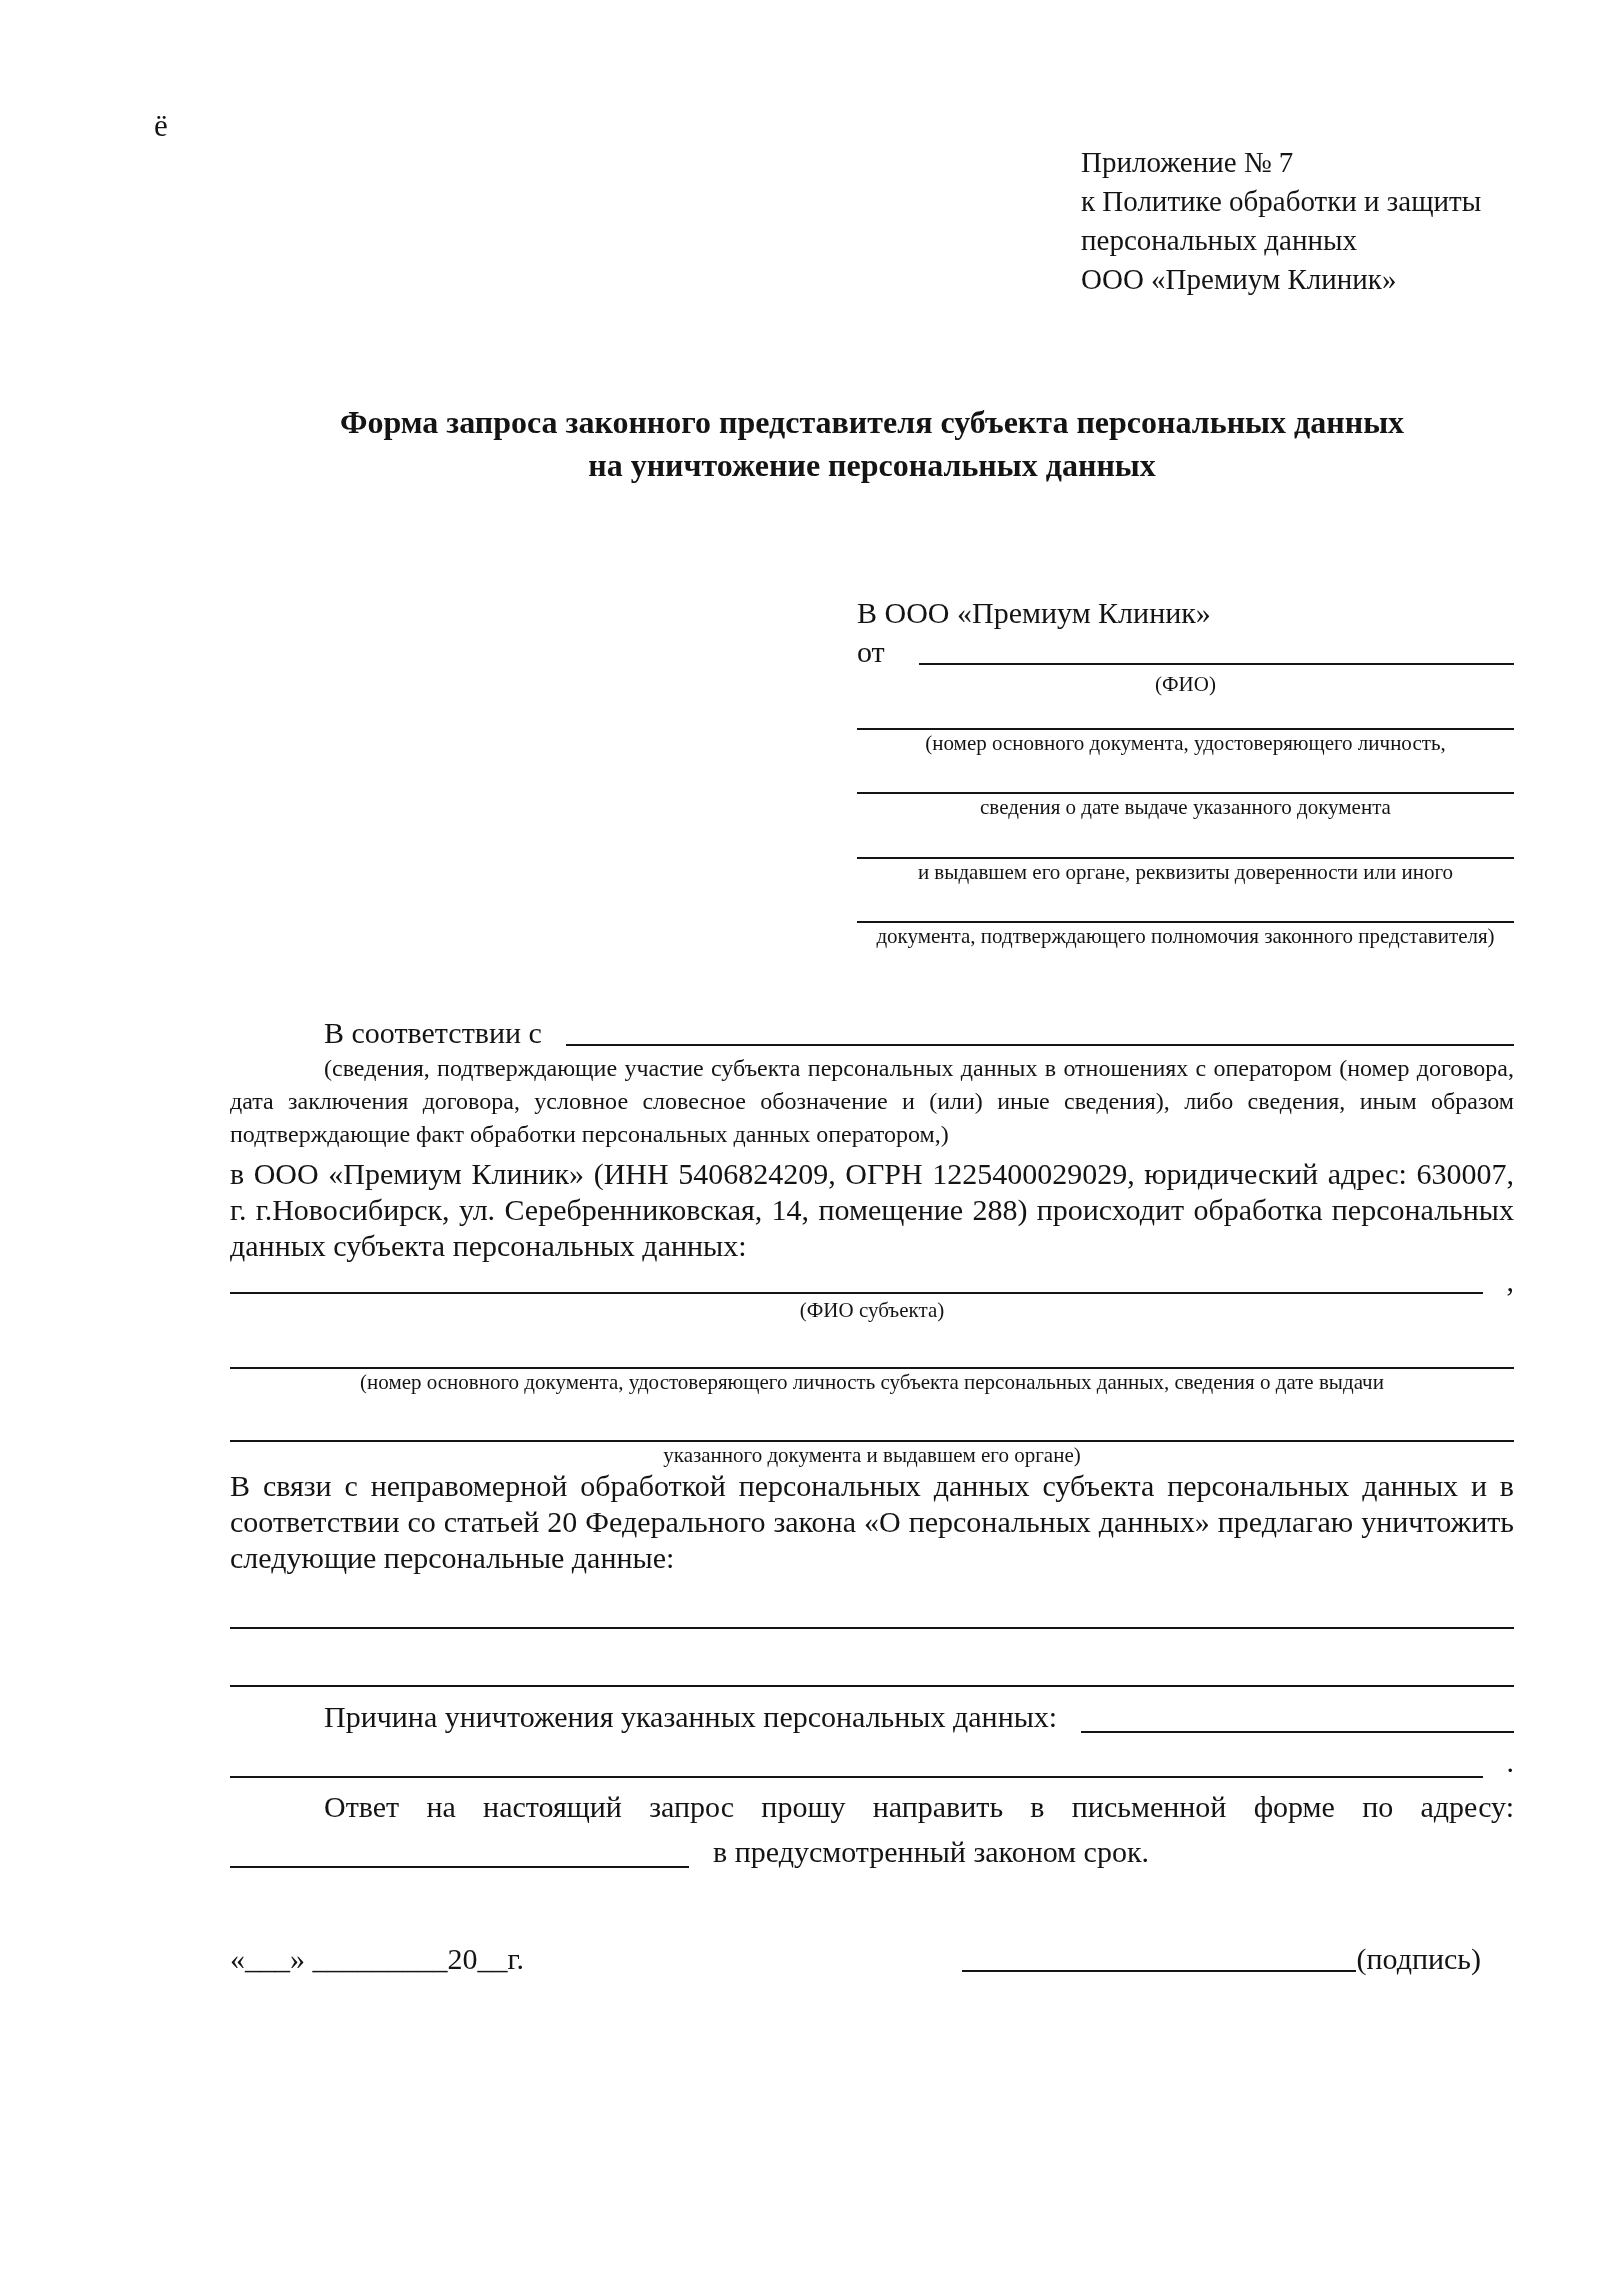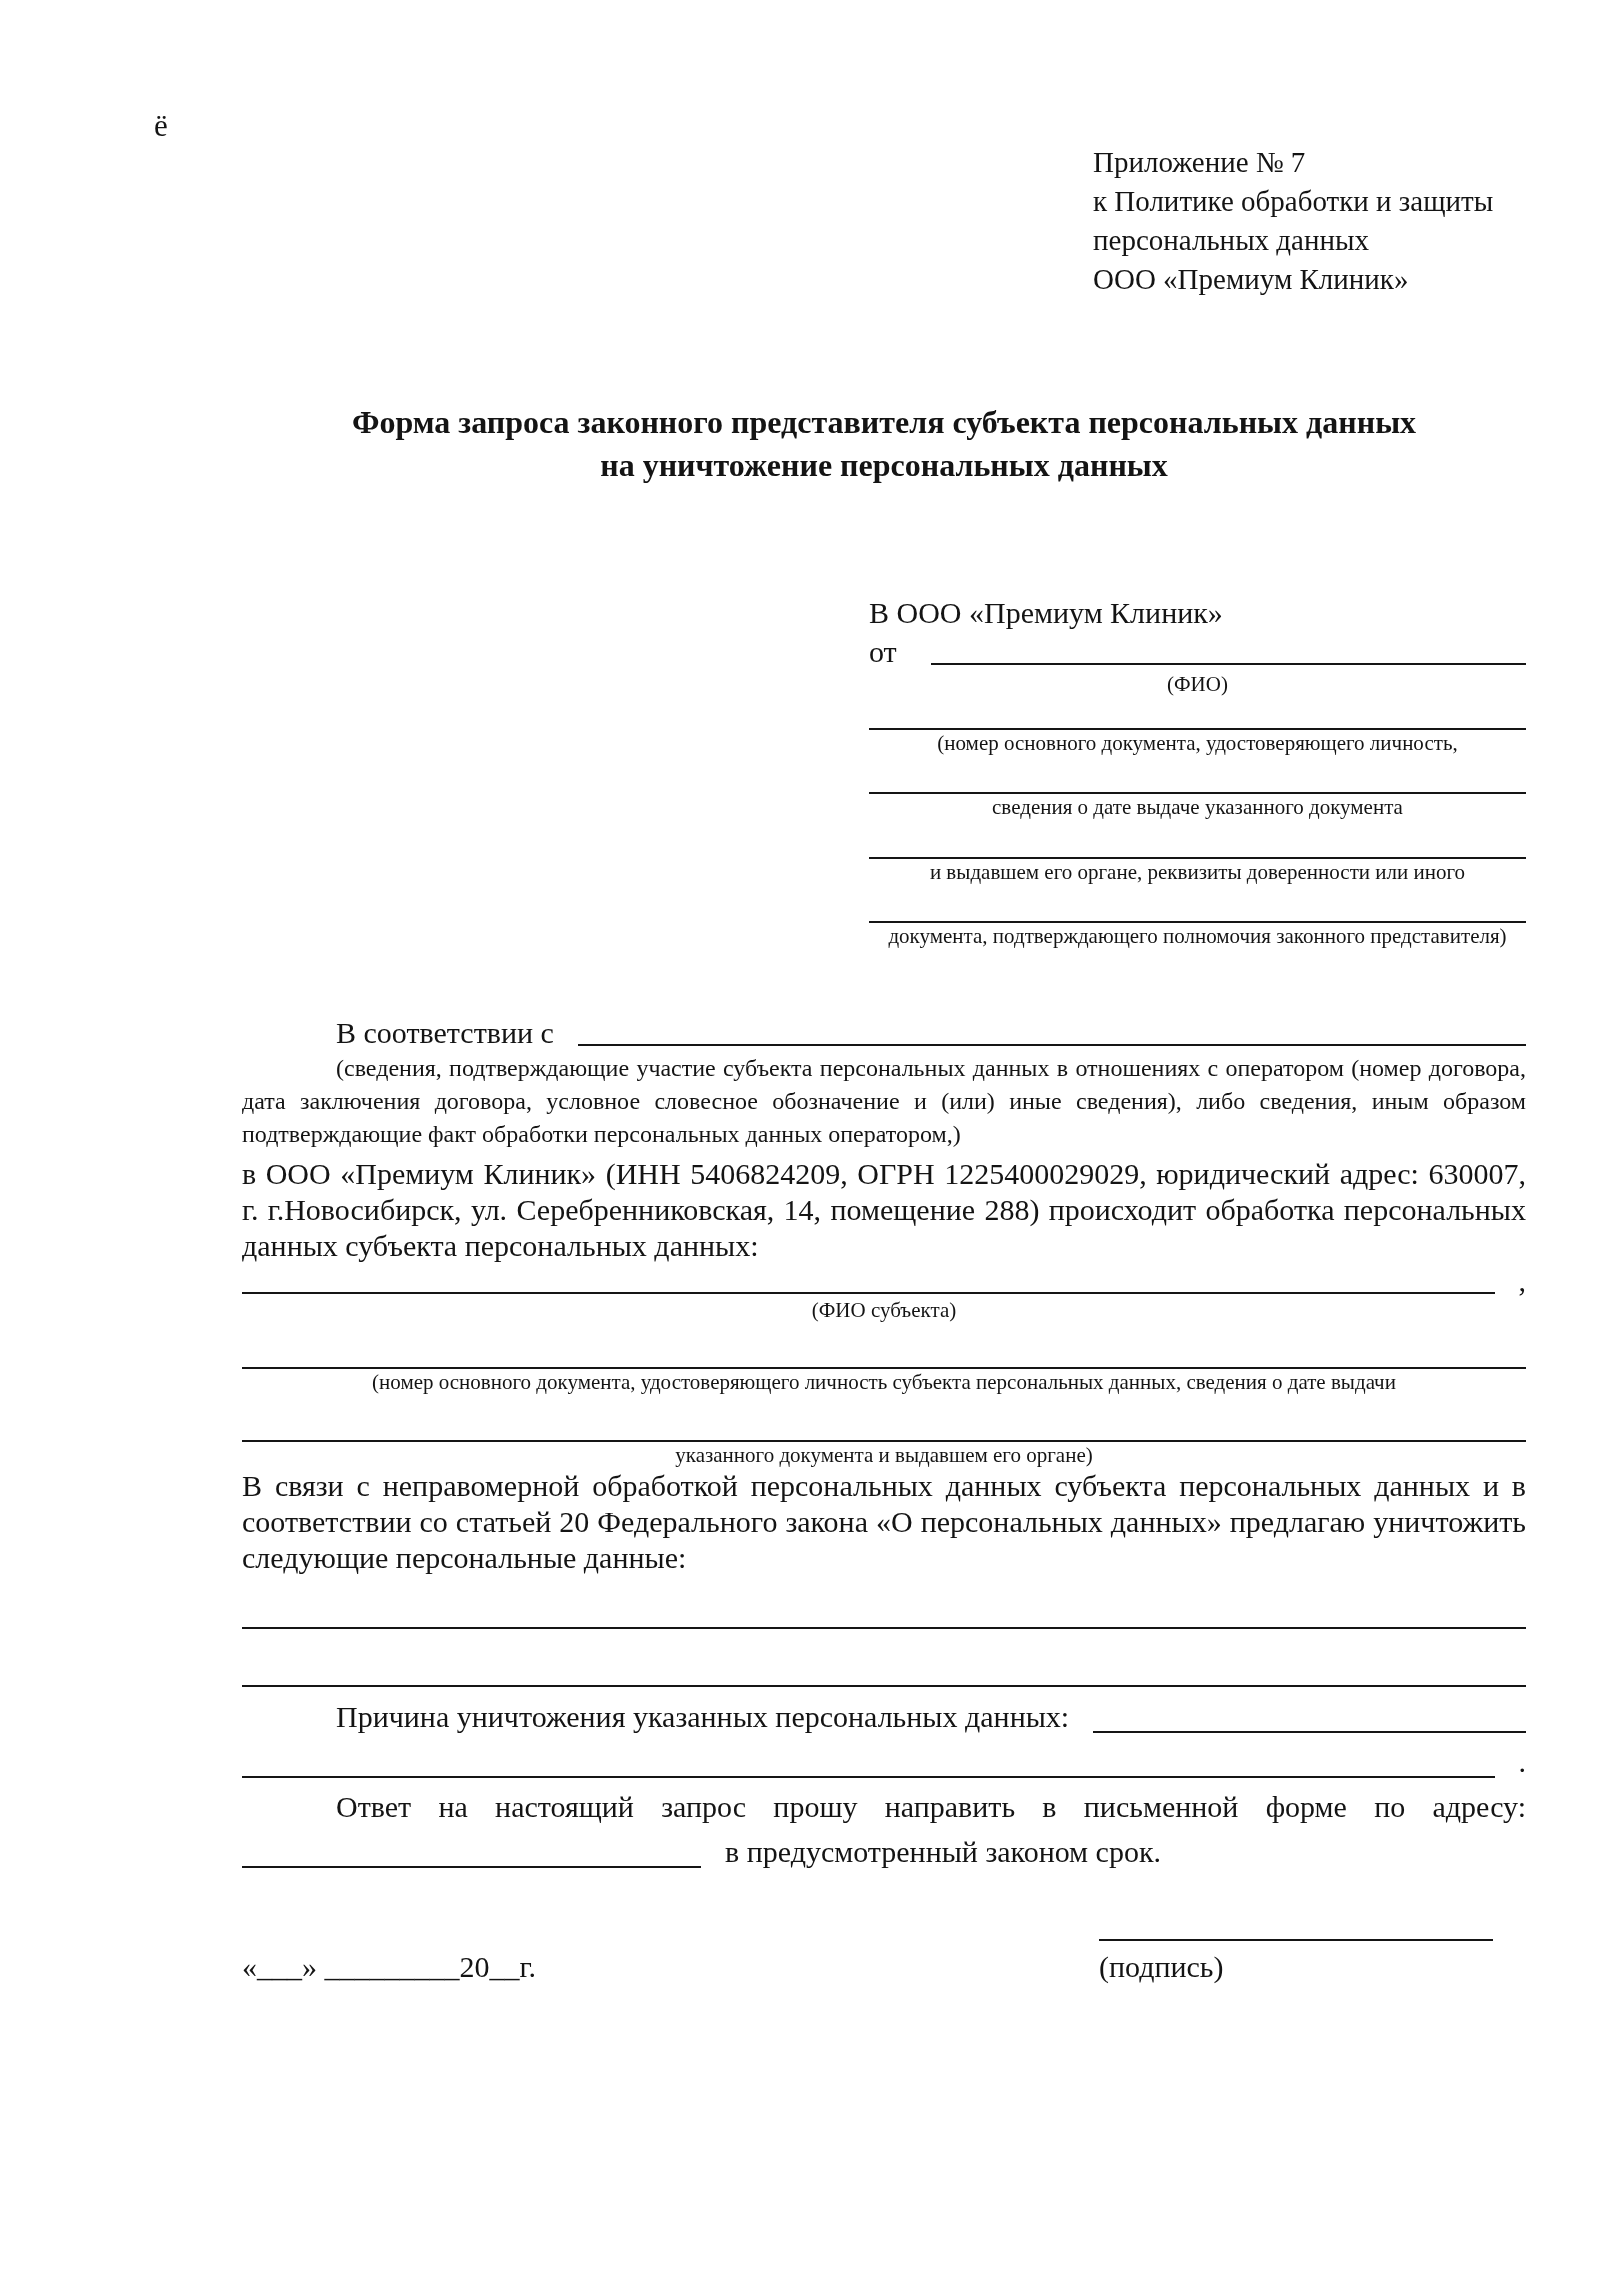--- a/index.html
+++ b/index.html
@@ -1,19 +1,19 @@
 <!DOCTYPE html>
 <html><head>
 <meta charset="utf-8">
 <style>
   html,body{margin:0;padding:0;background:#e8e8e8;}
   .page{position:relative;width:1621px;height:2293px;background:#ffffff;color:#141414;
         font-family:"Liberation Serif","DejaVu Serif",serif;overflow:hidden;margin:0 auto;}
   .stray{position:absolute;left:154px;top:108px;font-size:31px;}
-  .content{position:absolute;left:242px;top:0;width:1284px;}
+  .content{position:absolute;left:230px;top:0;width:1284px;}
 
   .appendix{margin-top:143px;margin-left:851px;font-size:29px;line-height:39px;}
   .title{margin-top:102px;text-align:center;font-weight:bold;font-size:32px;line-height:43px;}
 
   .addr{margin-top:106px;margin-left:627px;width:657px;font-size:30px;line-height:39px;}
   .row{display:flex;align-items:flex-end;gap:24px;}
   .row .lbl{white-space:nowrap;}
   .fill{flex:1 1 auto;border-bottom:2.9px solid #151515;margin-bottom:5.9px;}
   .from-row .lbl{margin-right:9.8px;}
   .cap{font-size:21px;line-height:26.5px;text-align:center;}
@@ -29,21 +29,21 @@
   .comma-row .fill{margin-bottom:3.9px;}
 
   .reason-row{margin-top:7.8px;font-size:30px;line-height:45px;}
   .period-row{font-size:30px;line-height:45px;}
   .answer{font-size:30px;line-height:45px;text-align:justify;text-align-last:justify;text-indent:94px;}
   .suffix-row{font-size:30px;line-height:45px;}
   .fill-addr{flex:0 0 459px;border-bottom:2.9px solid #151515;margin-bottom:5.9px;}
 
   .footer{margin-top:65px;display:flex;justify-content:space-between;align-items:flex-end;
           font-size:30px;line-height:39px;padding-right:33px;}
-  .sig{display:flex;align-items:flex-start;flex-direction:column;}
+  .sig{display:flex;align-items:flex-end;}
   .sig-line{width:394px;border-bottom:2.9px solid #151515;margin-bottom:5.9px;}
 </style>
 </head>
 <body>
 
 <div class="page">
   <div class="stray">ё</div>
 
   <div class="content">
 

